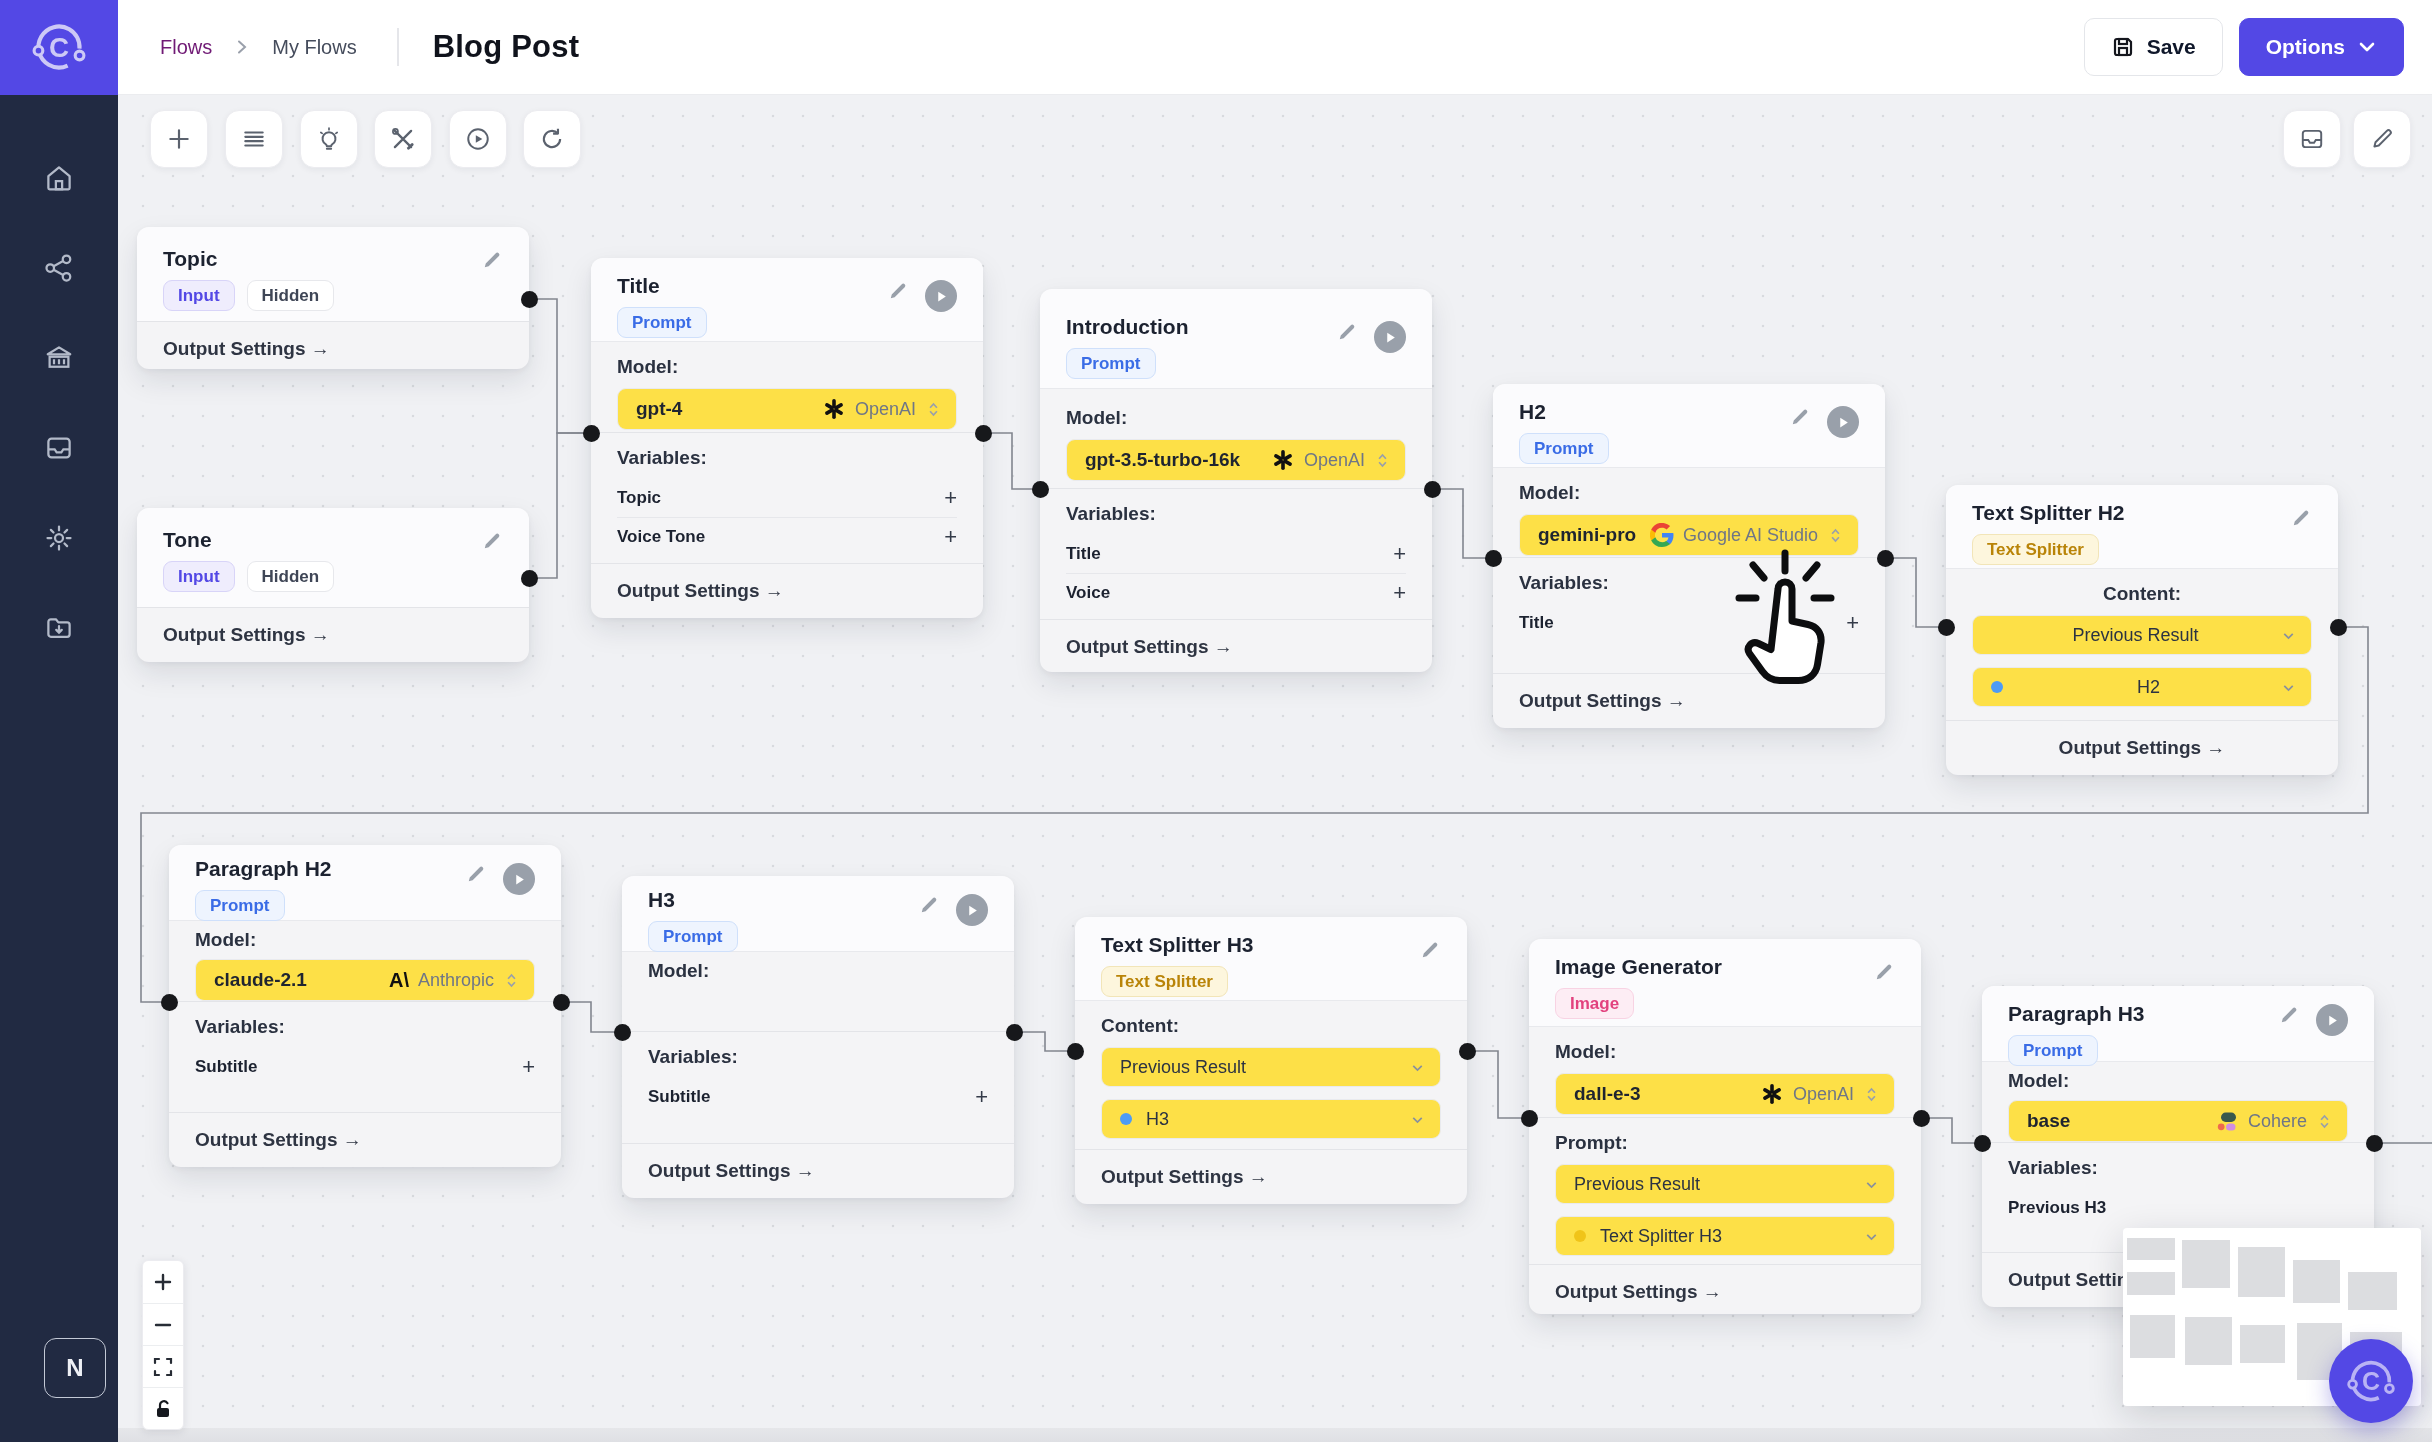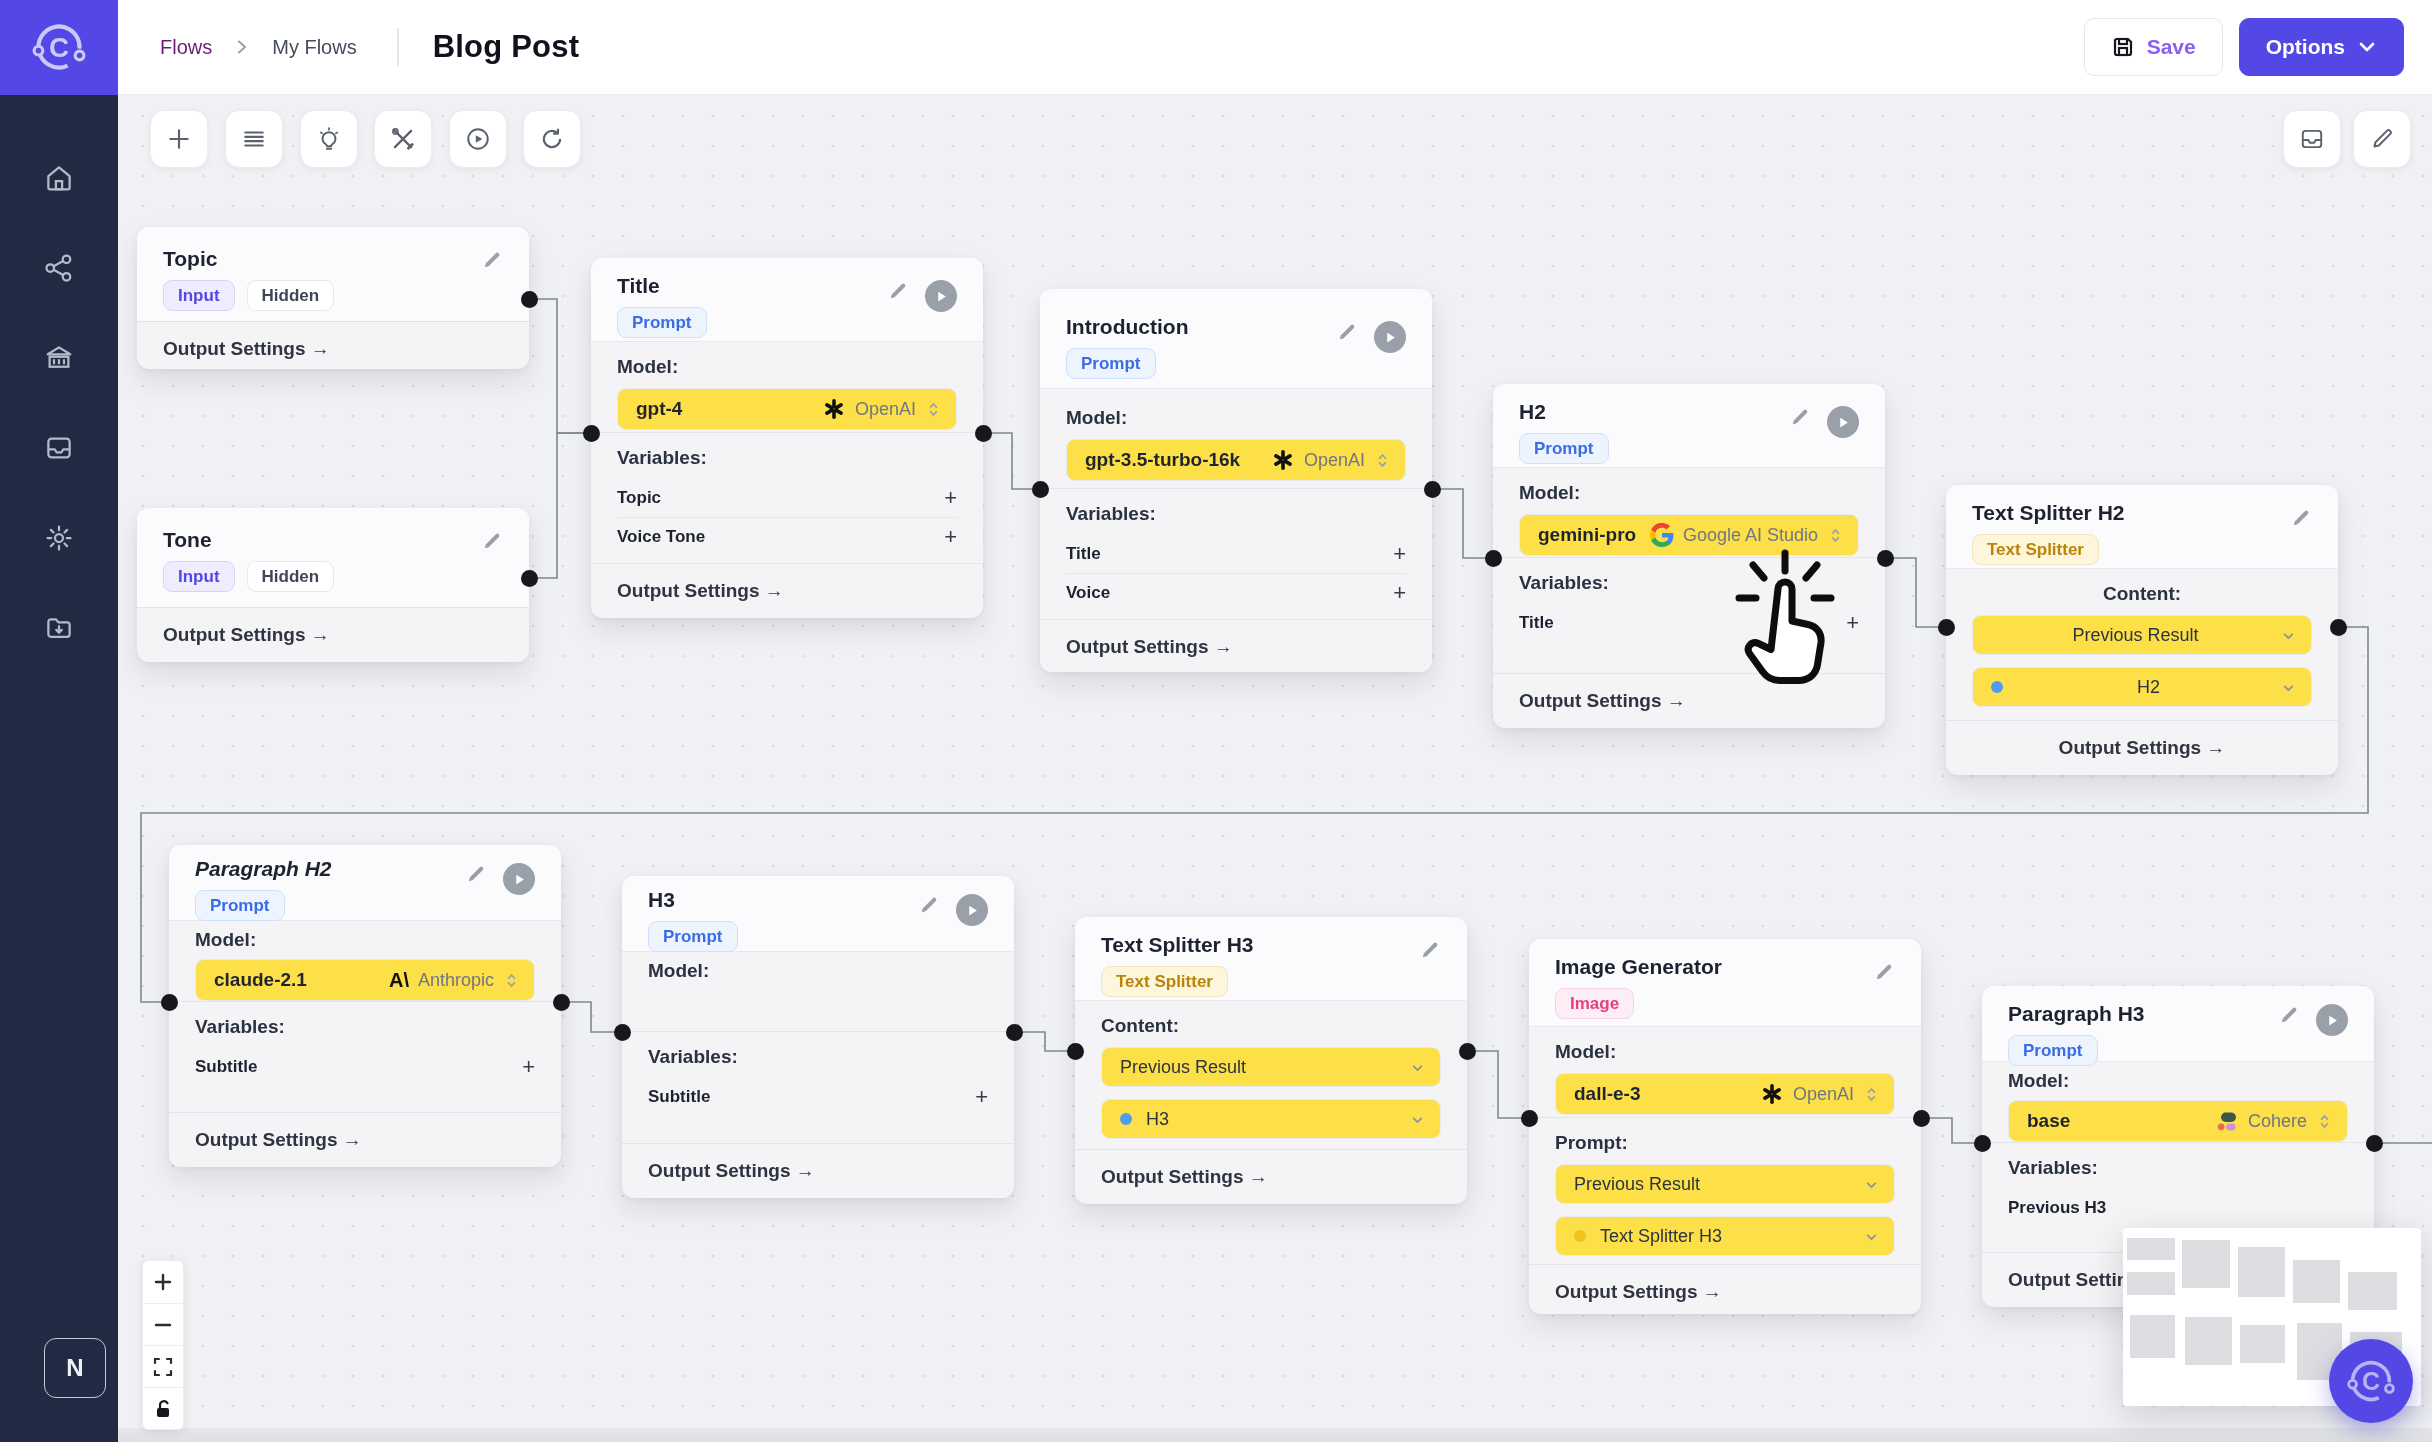--- a/index.html
+++ b/index.html
@@ -19,21 +19,21 @@
     border-bottom:1px solid #ebecef;z-index:30;display:flex;align-items:center;}
   #logo-block{width:118px;height:95px;background:#5348e5;display:flex;align-items:center;justify-content:center;flex:0 0 auto;}
   .crumb{font-size:20px;color:#701a75;}
   .crumb.current{color:#454c5c;}
   .crumb-sep{margin:0 22px;color:#9aa0ab;}
   #title-divider{width:2px;height:38px;background:#e5e6ea;margin:0 34px 0 40px;}
   #page-title{font-size:31px;font-weight:800;color:#10131c;letter-spacing:.2px;}
   #topbar-right{margin-left:auto;display:flex;align-items:center;gap:16px;padding-right:28px;}
   .btn{display:flex;align-items:center;gap:12px;border-radius:10px;font-size:21px;font-weight:700;
     padding:0 26px;height:58px;cursor:pointer;}
-  .btn-save{background:#fff;border:1.5px solid #e4e6ea;color:#8b5cf6;}
+  .btn-save{background:#fff;border:1.5px solid #e4e6ea;color:#0f172a;}
   .btn-options{background:#5348e5;border:1.5px solid #5348e5;color:#fff;}
 
   
   #sidebar{position:absolute;left:0;top:95px;width:118px;bottom:0;background:#212a42;z-index:25;}
   .side-icon{position:absolute;left:0;width:118px;height:56px;display:flex;align-items:center;justify-content:center;}
   #nav-shortcut{position:absolute;left:44px;top:1243px;width:62px;height:60px;border:1.6px solid #c3c9d6;
     border-radius:12px;color:#eef0f5;font-size:24px;font-weight:700;display:flex;align-items:center;justify-content:center;}
 
   
   .tool-btn{position:absolute;width:58px;height:58px;background:#fff;border:1px solid #ececf0;border-radius:14px;
@@ -466,21 +466,21 @@
             <path d="M5 8 l5 5 5-5" fill="none" stroke="#8a919c" stroke-width="2"></path>
           </svg>
       </div>
     </div>
     <div class="node-foot">Output Settings →</div>
   </div>
 
   <div class="node" style="left:169px;top:845px;width:392px;height:322px;">
     <div class="node-head" style="height:76px;padding-top:12px;">
       <div>
-        <div class="node-title" style="margin-top:0;font-style:italic;">Paragraph H2</div>
+        <div class="node-title" style="margin-top:0;">Paragraph H2</div>
         <div class="badges">
             <span class="badge badge-prompt">Prompt</span>
           </div>
       </div>
       <div class="node-actions">
         <svg width="23" height="23" viewBox="0 0 24 24">
             <path d="M5 19 l1-4 L16.5 4.5 a2 2 0 0 1 3 3 L9 18 Z" fill="#99a0aa"></path>
           </svg>
         <span class="play-circle">
             <svg width="13" height="13" viewBox="0 0 12 12">

